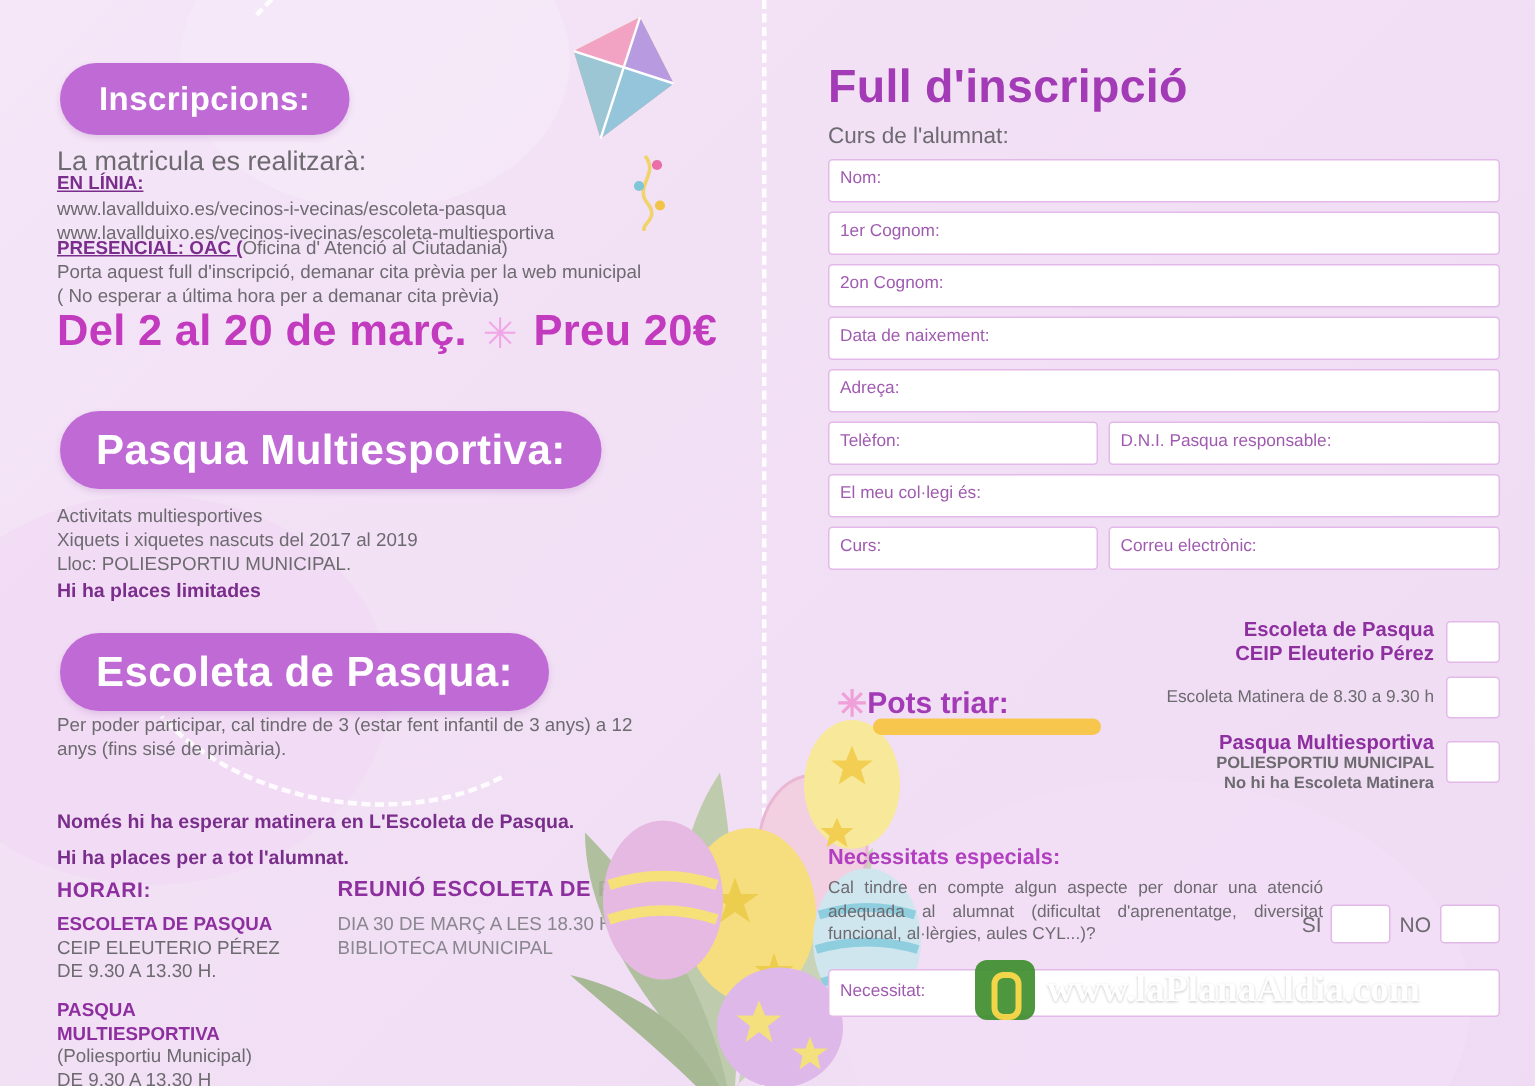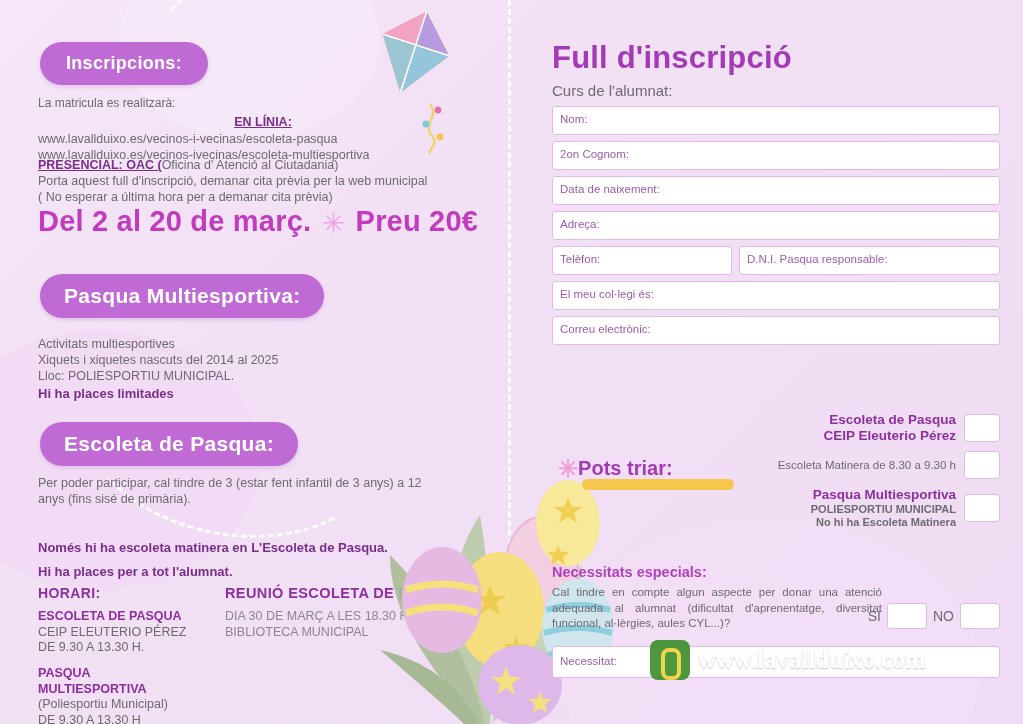--- a/index.html
+++ b/index.html
@@ -58,31 +58,31 @@
   
   .left { position: absolute; left: 0; top: 0; width: 508px; height: 724px; }
 
   .pill {
     display: inline-block;
     background: #c06ad6;
     color: #ffffff;
     font-weight: bold;
     border-radius: 28px;
     padding: 11px 26px;
-    font-size: 18px;
+    font-size: 22px;
     letter-spacing: .3px;
     box-shadow: 0 2px 4px rgba(140,60,160,.18);
   }
-  .pill.small { font-size: 21px; padding: 10px 24px; }
+  .pill.small { font-size: 28px; padding: 10px 24px; }
 
   .blk { position: absolute; }
 
   .txt-grey { color: #6d6a70; font-size: 12.5px; line-height: 1.28; }
   .bold { font-weight: bold; }
-  .u { text-decoration: underline; text-align: center; }
+  .u { text-decoration: underline; }
 
   .bigline {
     font-size: 29px;
     font-weight: bold;
     color: #c23bbf;
     letter-spacing: .2px;
   }
   .star {
     color: #f0a6e6;
     font-size: 28px;
@@ -248,21 +248,21 @@
     <circle cx="74" cy="120" r="3.4" fill="#7fc6d6"></circle>
     <circle cx="88" cy="133" r="3.4" fill="#f2c54a"></circle>
   </svg>
 
   <div class="left">
 
     <div class="blk" style="left:40px; top:42px;">
       <span class="pill">Inscripcions:</span>
     </div>
 
-    <div class="blk txt-grey" style="left:38px; top:96px; font-size:12px;text-align:center;">La matricula es realitzarà:</div>
+    <div class="blk txt-grey" style="left:38px; top:96px; font-size:18px;text-align:center;">La matricula es realitzarà:</div>
 
     <div class="blk" style="left:38px; top:115px; width:450px;">
       <div class="bold u" style="font-size:12.5px; color:#7a2e8c;">EN LÍNIA:</div>
       <div class="txt-grey" style="margin-top:2px;">www.lavallduixo.es/vecinos-i-vecinas/escoleta-pasqua</div>
       <div class="txt-grey">www.lavallduixo.es/vecinos-ivecinas/escoleta-multiesportiva</div>
     </div>
 
     <div class="blk" style="left:38px; top:157px; width:460px;">
       <div style="font-size:12.5px;">
         <span class="bold u" style="color:#7a2e8c;">PRESENCIAL: OAC (</span><span class="txt-grey">Oficina d' Atenció al Ciutadania)</span>
@@ -276,37 +276,37 @@
       <span class="star" style="margin:0 6px;">✳</span>
       <span class="bigline">Preu 20€</span>
     </div>
 
     <div class="blk" style="left:40px; top:274px;">
       <span class="pill small">Pasqua Multiesportiva:</span>
     </div>
 
     <div class="blk" style="left:38px; top:336px; width:420px;">
       <div class="txt-grey">Activitats multiesportives</div>
-      <div class="txt-grey">Xiquets i xiquetes nascuts del 2014 al 2025</div>
+      <div class="txt-grey">Xiquets i xiquetes nascuts del 2017 al 2019</div>
       <div class="txt-grey">Lloc: POLIESPORTIU MUNICIPAL.</div>
     </div>
 
     <div class="blk small-strong" style="left:38px; top:386px;">Hi ha places limitades</div>
 
     <div class="blk" style="left:40px; top:422px;">
       <span class="pill small">Escoleta de Pasqua:</span>
     </div>
 
     <div class="blk" style="left:38px; top:475px; width:450px;">
       <div class="txt-grey">Per poder participar, cal tindre de 3 (estar fent infantil de 3 anys) a 12</div>
       <div class="txt-grey">anys (fins sisé de primària).</div>
     </div>
 
     <div class="blk small-strong" style="left:38px; top:518px;margin-top:46px;">Hi ha places per a tot l'alumnat.</div>
-    <div class="blk small-strong" style="left:38px; top:540px;">Només hi ha escoleta matinera en L'Escoleta de Pasqua.</div>
+    <div class="blk small-strong" style="left:38px; top:540px;">Només hi ha esperar matinera en L'Escoleta de Pasqua.</div>
 
     <div class="blk" style="left:38px; top:585px; width:180px;">
       <div class="horari-title">HORARI:</div>
       <div style="height:8px;"></div>
       <div class="horari-sub">ESCOLETA DE PASQUA</div>
       <div class="horari-txt">CEIP ELEUTERIO PÉREZ</div>
       <div class="horari-txt">DE 9.30 A 13.30 H.</div>
       <div style="height:10px;"></div>
       <div class="horari-sub">PASQUA</div>
       <div class="horari-sub">MULTIESPORTIVA</div>
@@ -365,20 +365,23 @@
       <div class="form-title">Full d'inscripció</div>
       <div class="form-sub">Curs de l'alumnat:</div>
     </div>
 
     <div style="position:absolute; left:22px; top:106px; width:448px;">
 
       <div class="field">
         <label>Nom:</label>
       </div>
 
+      <div class="field">
+        <label>1er Cognom:</label>
+      </div>
 
       <div class="field">
         <label>2on  Cognom:</label>
       </div>
 
       <div class="row">
         <div class="field">
           <label>Data de naixement:</label>
         </div>
       </div>
@@ -394,20 +397,23 @@
         <div class="field">
           <label>D.N.I.  Pasqua responsable:</label>
         </div>
       </div>
 
       <div class="field">
         <label>El meu col·legi és:</label>
       </div>
 
       <div class="row">
+        <div class="field" style="flex:0 0 178px;">
+          <label>Curs:</label>
+        </div>
         <div class="field">
           <label>Correu electrònic:</label>
         </div>
       </div>
     </div>
 
     <div class="pots">
       <div class="hl"></div>
       <div class="label">
         <span class="ast">✳</span><span>Pots triar:</span>
@@ -451,16 +457,16 @@
       </div>
 
       <div class="field" style="margin-top:14px; height:30px;">
         <label style="top:8px;">Necessitat:</label>
       </div>
     </div>
   </div>
 
   <div class="watermark">
     <div class="wm-logo"></div>
-    <div class="wm-text">www.lavallduixo.com</div>
+    <div class="wm-text">www.laPlanaAldia.com</div>
   </div>
 
 </div>
 
 </body></html>

